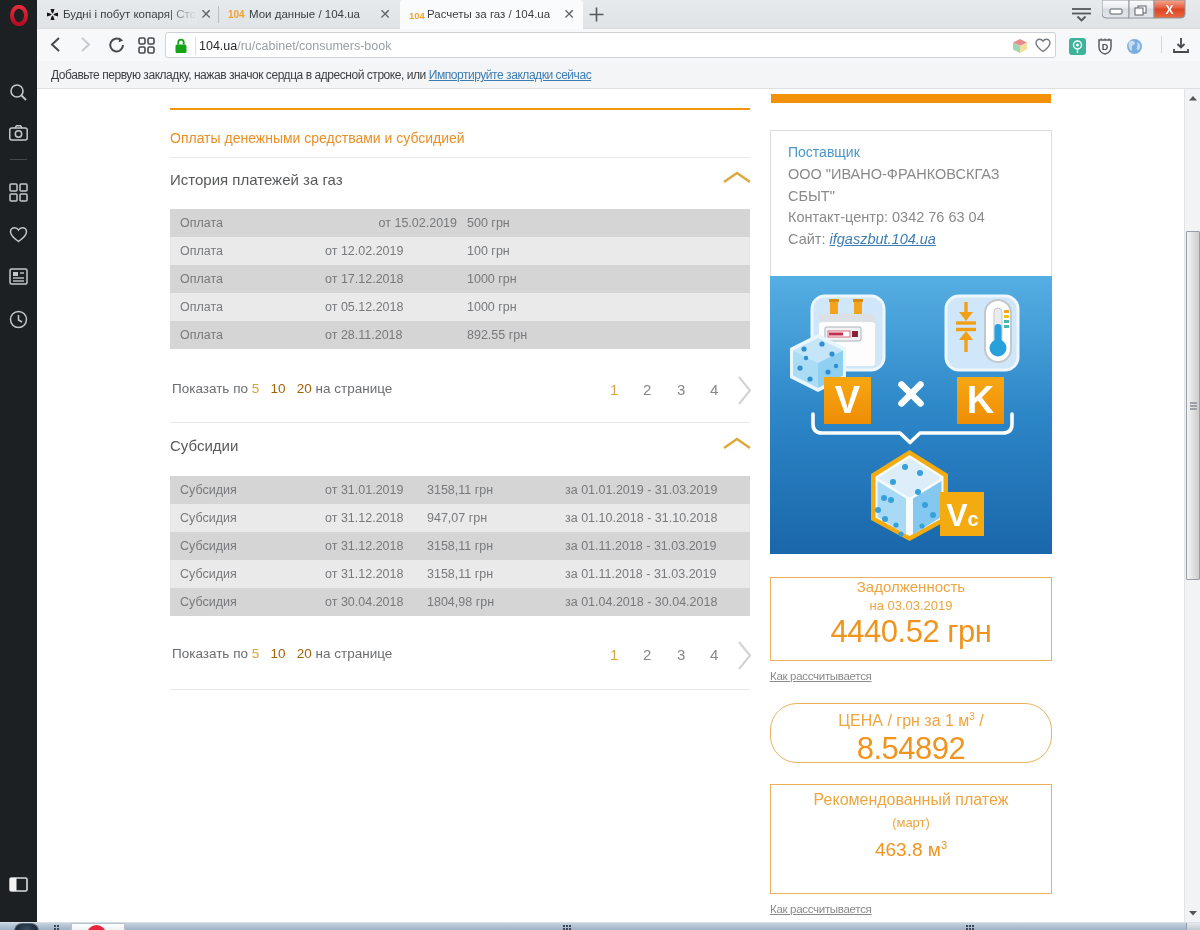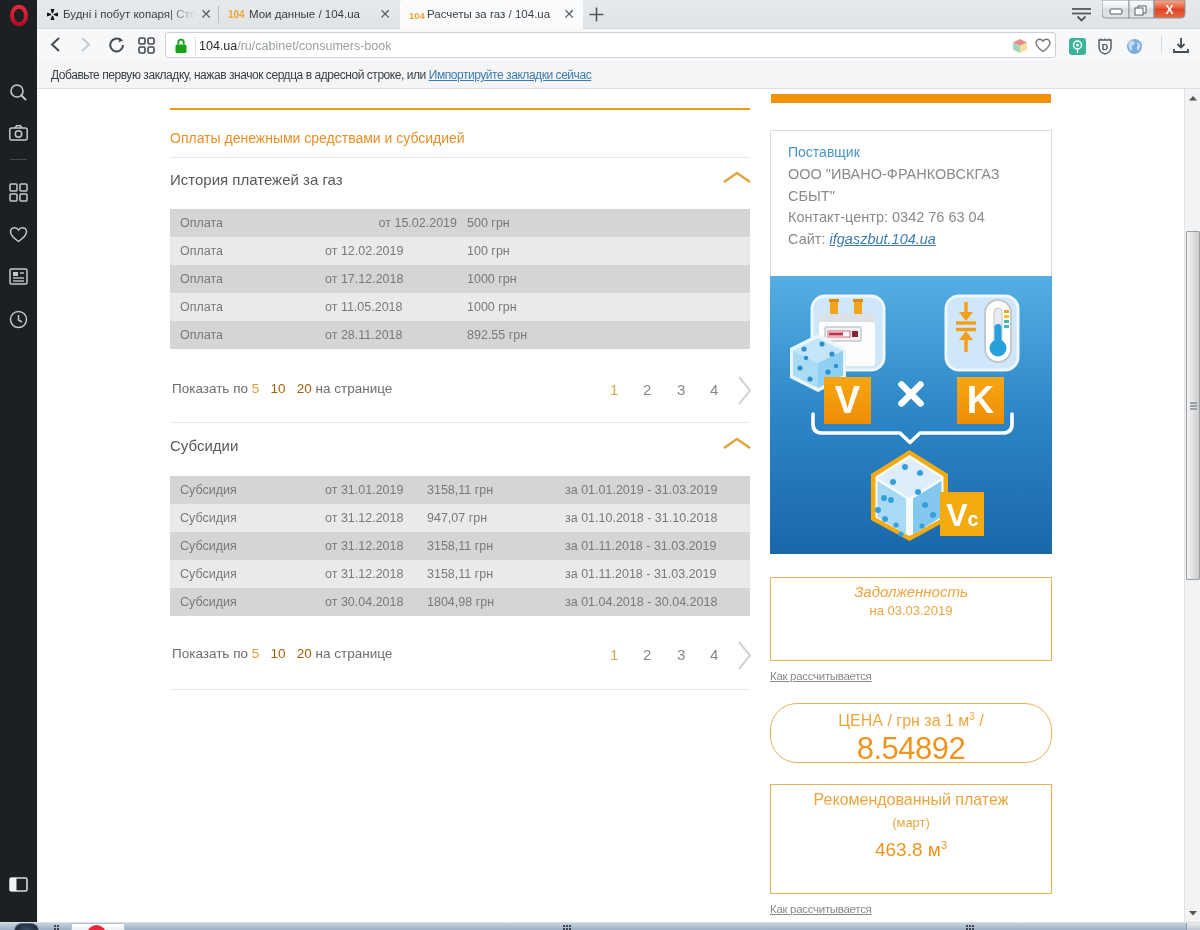--- a/index.html
+++ b/index.html
@@ -214,21 +214,21 @@
             <td>от 12.02.2019</td>
             <td>100 грн</td>
           </tr>
       <tr class="dark">
             <td>Оплата</td>
             <td>от 17.12.2018</td>
             <td>1000 грн</td>
           </tr>
       <tr class="lite">
             <td>Оплата</td>
-            <td>от 11.05.2018</td>
+            <td>от 05.12.2018</td>
             <td>1000 грн</td>
           </tr>
       <tr class="dark">
             <td>Оплата</td>
             <td>от 28.11.2018</td>
             <td>892.55 грн</td>
           </tr>
     </tbody>
       </table>
 
@@ -389,22 +389,23 @@
           <circle cx="152" cy="250" r="2.6"></circle>
         <circle cx="131" cy="258" r="2.6"></circle>
       </g>
 
       <rect x="170" y="216" width="44" height="44" fill="#f3ab10"></rect>
       <text x="187" y="250" font-size="32" font-weight="bold" fill="#fff" text-anchor="middle" font-family="Liberation Sans">V</text>
       <text x="203" y="250" font-size="20" font-weight="bold" fill="#fff" text-anchor="middle" font-family="Liberation Sans">c</text>
     </svg>
 
     <div class="obox" style="left:733px; top:488px; width:282px; height:84px;">
-      <div style="margin-top:5px; font-size:15px;font-style:italic;">Задолженность</div>
+      <div style="font-size:15px;">Задолженность</div>
       <div style="margin-top:3px; font-size:13px;">на 03.03.2019</div>
+      <div class="big" style="font-size:31px; margin-top:1px; letter-spacing:-0.5px;">4440.52 грн</div>
     </div>
     <div class="glink" style="left:733px; top:581px;">Как рассчитывается</div>
 
     <div class="obox" style="left:733px; top:614px; width:282px; height:60px;border-radius:27px;">
       <div style="margin-top:7px; font-size:16px;">ЦЕНА / грн за 1 м<sup style="font-size:10px;">3</sup> /</div>
       <div class="big" style="font-size:31px; margin-top:1px; letter-spacing:-0.5px;">8.54892</div>
     </div>
 
     <div class="obox" style="left:733px; top:695px; width:282px; height:110px;">
       <div style="margin-top:6px; font-size:16px;">Рекомендованный платеж</div>

